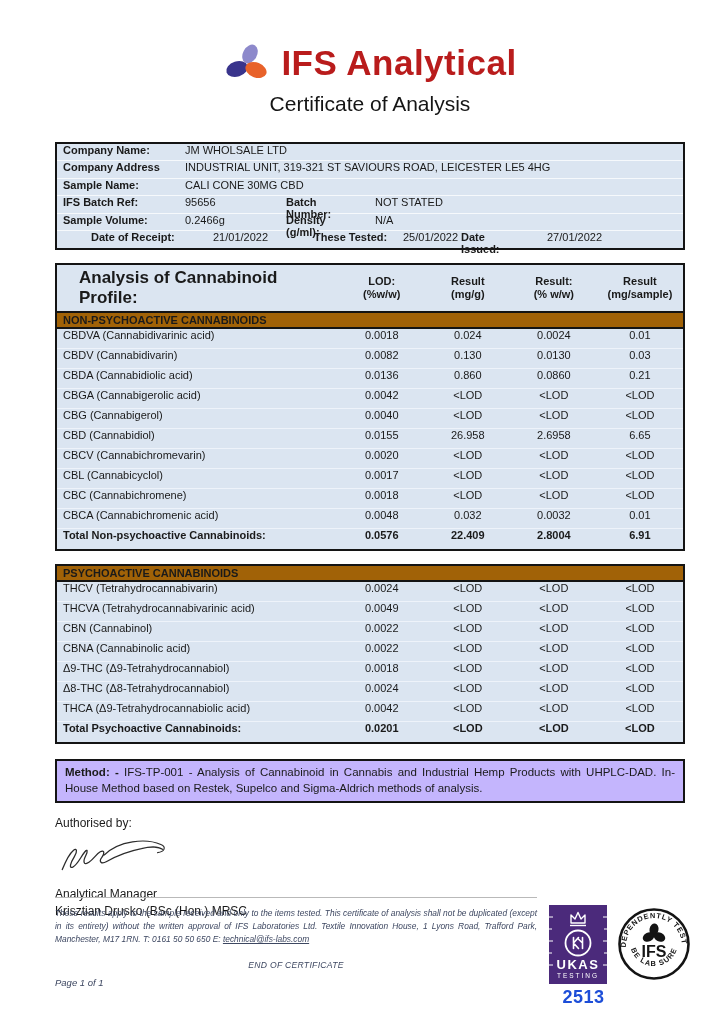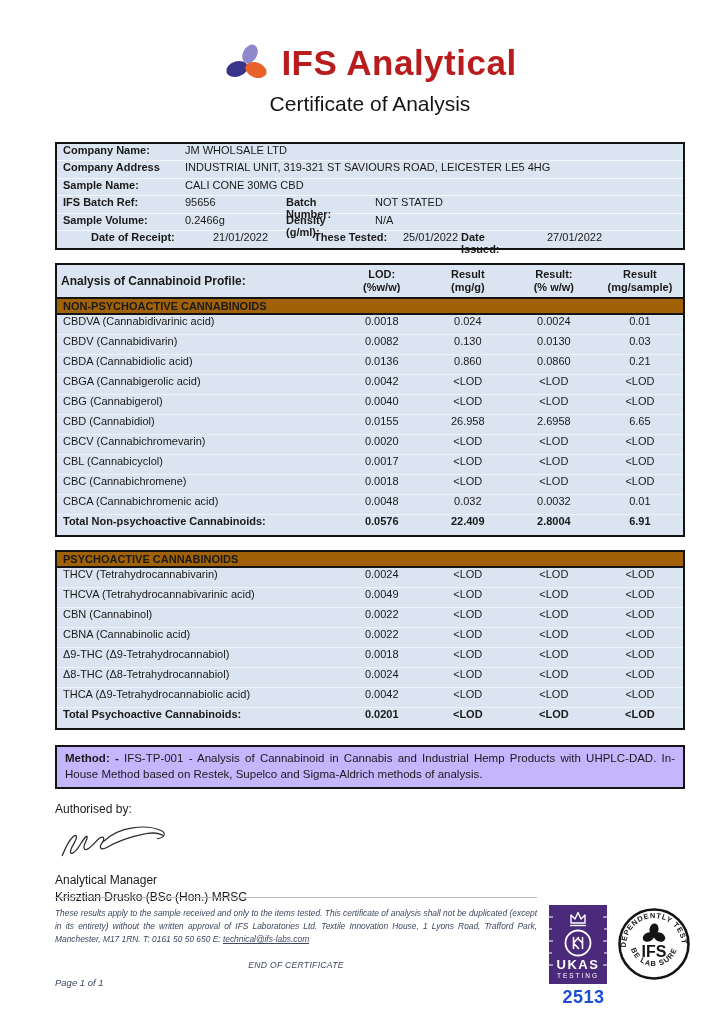--- a/index.html
+++ b/index.html
@@ -17,21 +17,21 @@
   .info { border:2px solid #141414; background:#dbe5f1; margin-top:26px; font-size:11px; }
   .info-row { display:flex; align-items:flex-start; height:17.4px; border-bottom:1px solid rgba(255,255,255,0.75); }
   .info-row:last-child { border-bottom:none;margin-left:28px; }
   .il { font-weight:bold; padding-left:6px; }
   .w-l1 { width:128px; } .w-v1 { width:95px; } .w-l2 { width:81px; }
   .w-v2 { width:62px; } .w-l3 { width:70px; } .flex1 { flex:1; }
 
   
   .tbl { border:2px solid #141414; margin-top:13px; }
   .tbl-head { display:flex; align-items:center; background:#dbe5f1; border-bottom:2px solid #141414; font-weight:bold; padding:3px 0; }
-  .tbl-head .hc-name { width:45%; padding-left:4px; font-size:12px; }
+  .tbl-head .hc-name { width:45%; padding-left:22px; font-size:17px; }
   .hc { width:13.75%; text-align:center; font-size:11px; line-height:13px; }
   .sec-bar { background:#a16207; font-weight:bold; font-size:11px; padding:1px 6px; border-bottom:2px solid #141414; }
   .t-row { display:flex; align-items:flex-start; background:#dbe5f1; height:20px; font-size:11px; border-bottom:1px solid #eef3fa; }
   .t-row:last-child { border-bottom:none; }
   .c-name { width:45%; padding-left:6px; white-space:nowrap; }
   .c-val { width:13.75%; text-align:center; }
   .t-row.total { font-weight:bold; }
 
   
   .method { border:2px solid #141414; background:#c4b5fd; margin-top:15px; padding:3px 8px 5px 8px; font-size:11.5px; line-height:16px; text-align:justify; }

